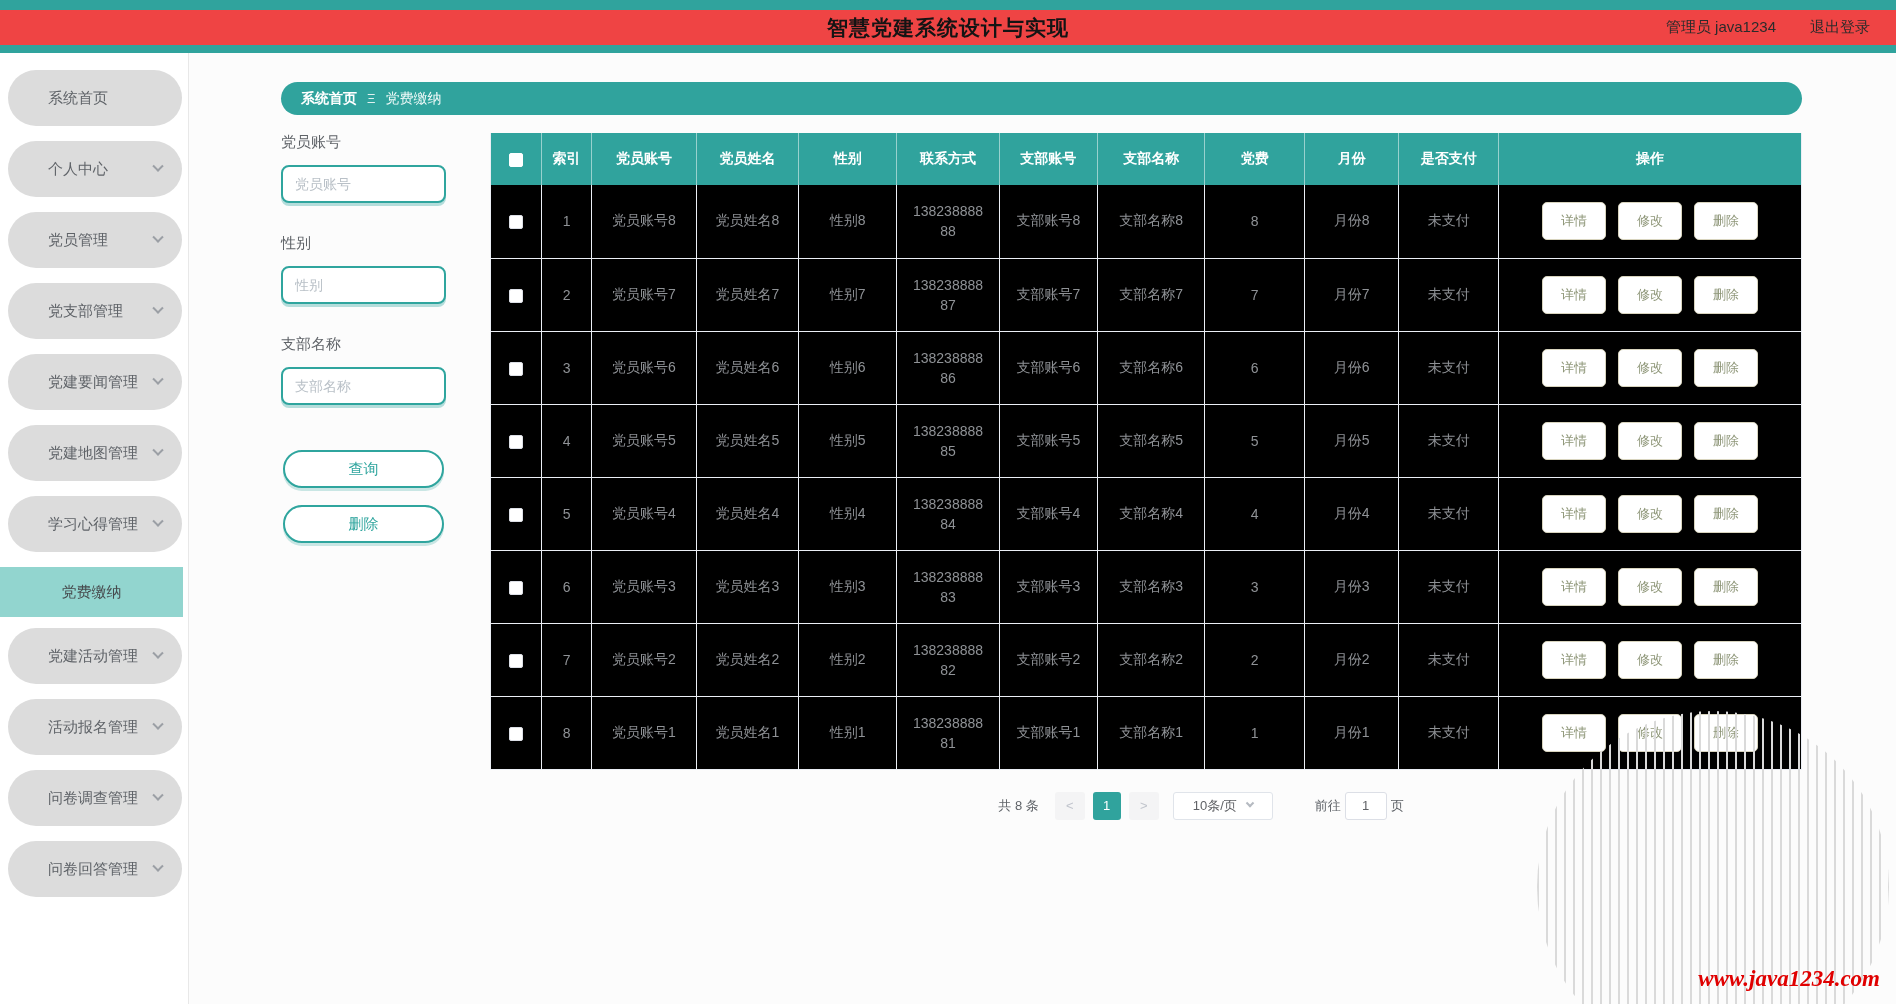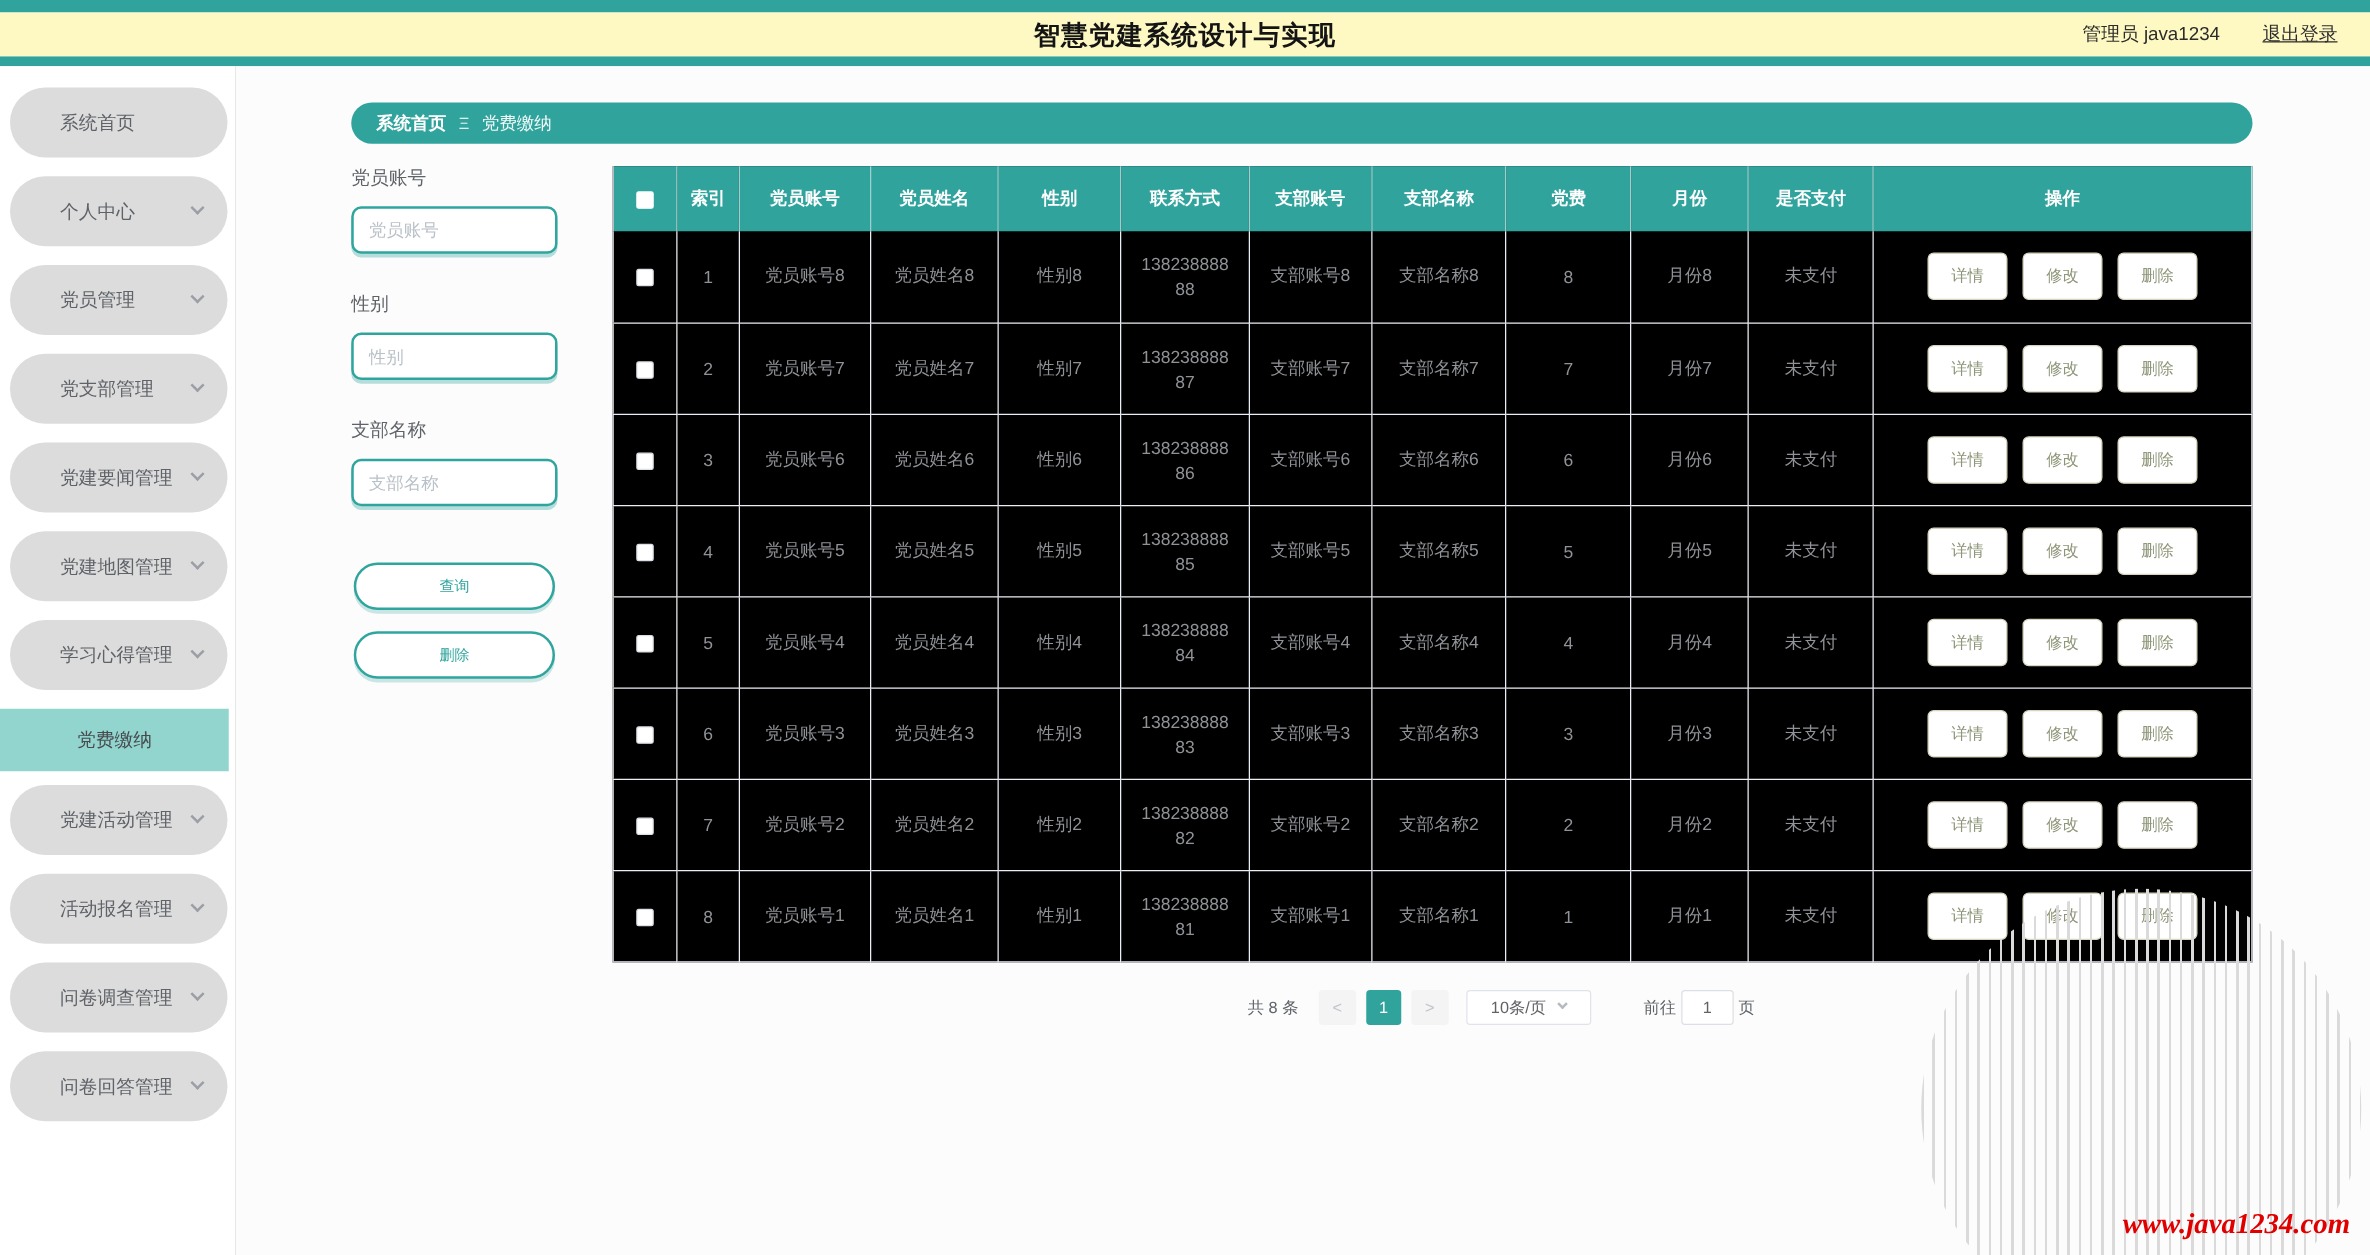--- a/index.html
+++ b/index.html
@@ -2,24 +2,24 @@
 <html><head>
 <meta charset="utf-8">
 <style>
   * { margin:0; padding:0; box-sizing:border-box; }
   html,body { width:1896px; height:1004px; overflow:hidden; font-family:"Liberation Sans",sans-serif; background:#fff; position:relative; }
 
   
   .strip { background:#30a39d; }
   .strip.top { height:10px; }
   .strip.sub { height:8px; }
-  .app-header { height:35px; background:#fef9c3; display:flex; align-items:center; position:relative; }
+  .app-header { height:35px; background:#ef4444; display:flex; align-items:center; position:relative; }
   .app-title { position:absolute; left:0; right:0; text-align:center; font-size:21px; font-weight:700; color:#141414; letter-spacing:1px; }
   .header-right { position:absolute; right:26px; display:flex; align-items:center; gap:34px; font-size:15px; color:#2b2b2b; }
-  .logout { cursor:pointer;text-decoration:underline; }
+  .logout { cursor:pointer; }
 
   
   .layout { display:flex; height:951px; }
   .sidebar { width:189px; background:#fff; border-right:1px solid #e8e8e8; padding-top:17px; flex:none; }
   .menu-pill { width:174px; height:56px; margin:0 0 15px 8px; background:#dcdcdc; border-radius:28px;
                display:flex; align-items:center; padding:0 20px 0 40px; color:#5f6368; font-size:15px; cursor:pointer; }
   .menu-pill .lbl { flex:1; }
   .chev { width:8px; height:8px; border-right:2px solid #9b9fa5; border-bottom:2px solid #9b9fa5; flex:none; }
   .chev.down { transform:rotate(45deg) translate(-2px,-2px); }
   .chev.up { transform:rotate(225deg) translate(-1px,-1px); }
@@ -37,21 +37,21 @@
 
   
   .content-row { display:flex; margin-top:18px; }
   .filter-col { width:165px; flex:none; margin-right:44px; }
   .f-label { font-size:15px; color:#5f6368; margin-bottom:13px; }
   .f-input { width:165px; height:38px; border:2px solid #2fa59e; border-radius:8px; background:#fff; padding:0 12px;
              font-size:14px; color:#333; outline:none; box-shadow:0 3px 0 rgba(47,163,157,.35); margin-bottom:31px;
              font-family:"Liberation Sans",sans-serif; }
   .f-input::placeholder { color:#b9c0c7; }
   .pill-btn { width:161px; height:38px; margin:0 0 17px 2px; border:2px solid #2fa59e; border-radius:19px; background:#fff;
-              color:#2fa59e; font-size:12px; cursor:pointer; box-shadow:0 3px 0 rgba(47,163,157,.25);
+              color:#2fa59e; font-size:15px; cursor:pointer; box-shadow:0 3px 0 rgba(47,163,157,.25);
               font-family:Liberation Mono, monospace; }
   .pill-btn.query { margin-top:14px; }
 
   
   .table-col { flex:1; }
   table.grid { width:100%; border-collapse:collapse; table-layout:fixed; background:#000000; border:1px solid #ebeef5; border-top:none; }
   .grid thead th { background:#30a39d; color:#fff; font-size:14px; font-weight:700; height:52px; border-right:1px solid rgba(255,255,255,.5); }
   .grid thead th:last-child { border-right:none; }
   .grid td { height:73px; text-align:center; vertical-align:middle; font-size:14px; color:#8f9296;
              border-right:1px solid #ebeef5; border-bottom:1px solid #ebeef5; padding:0 8px; }

